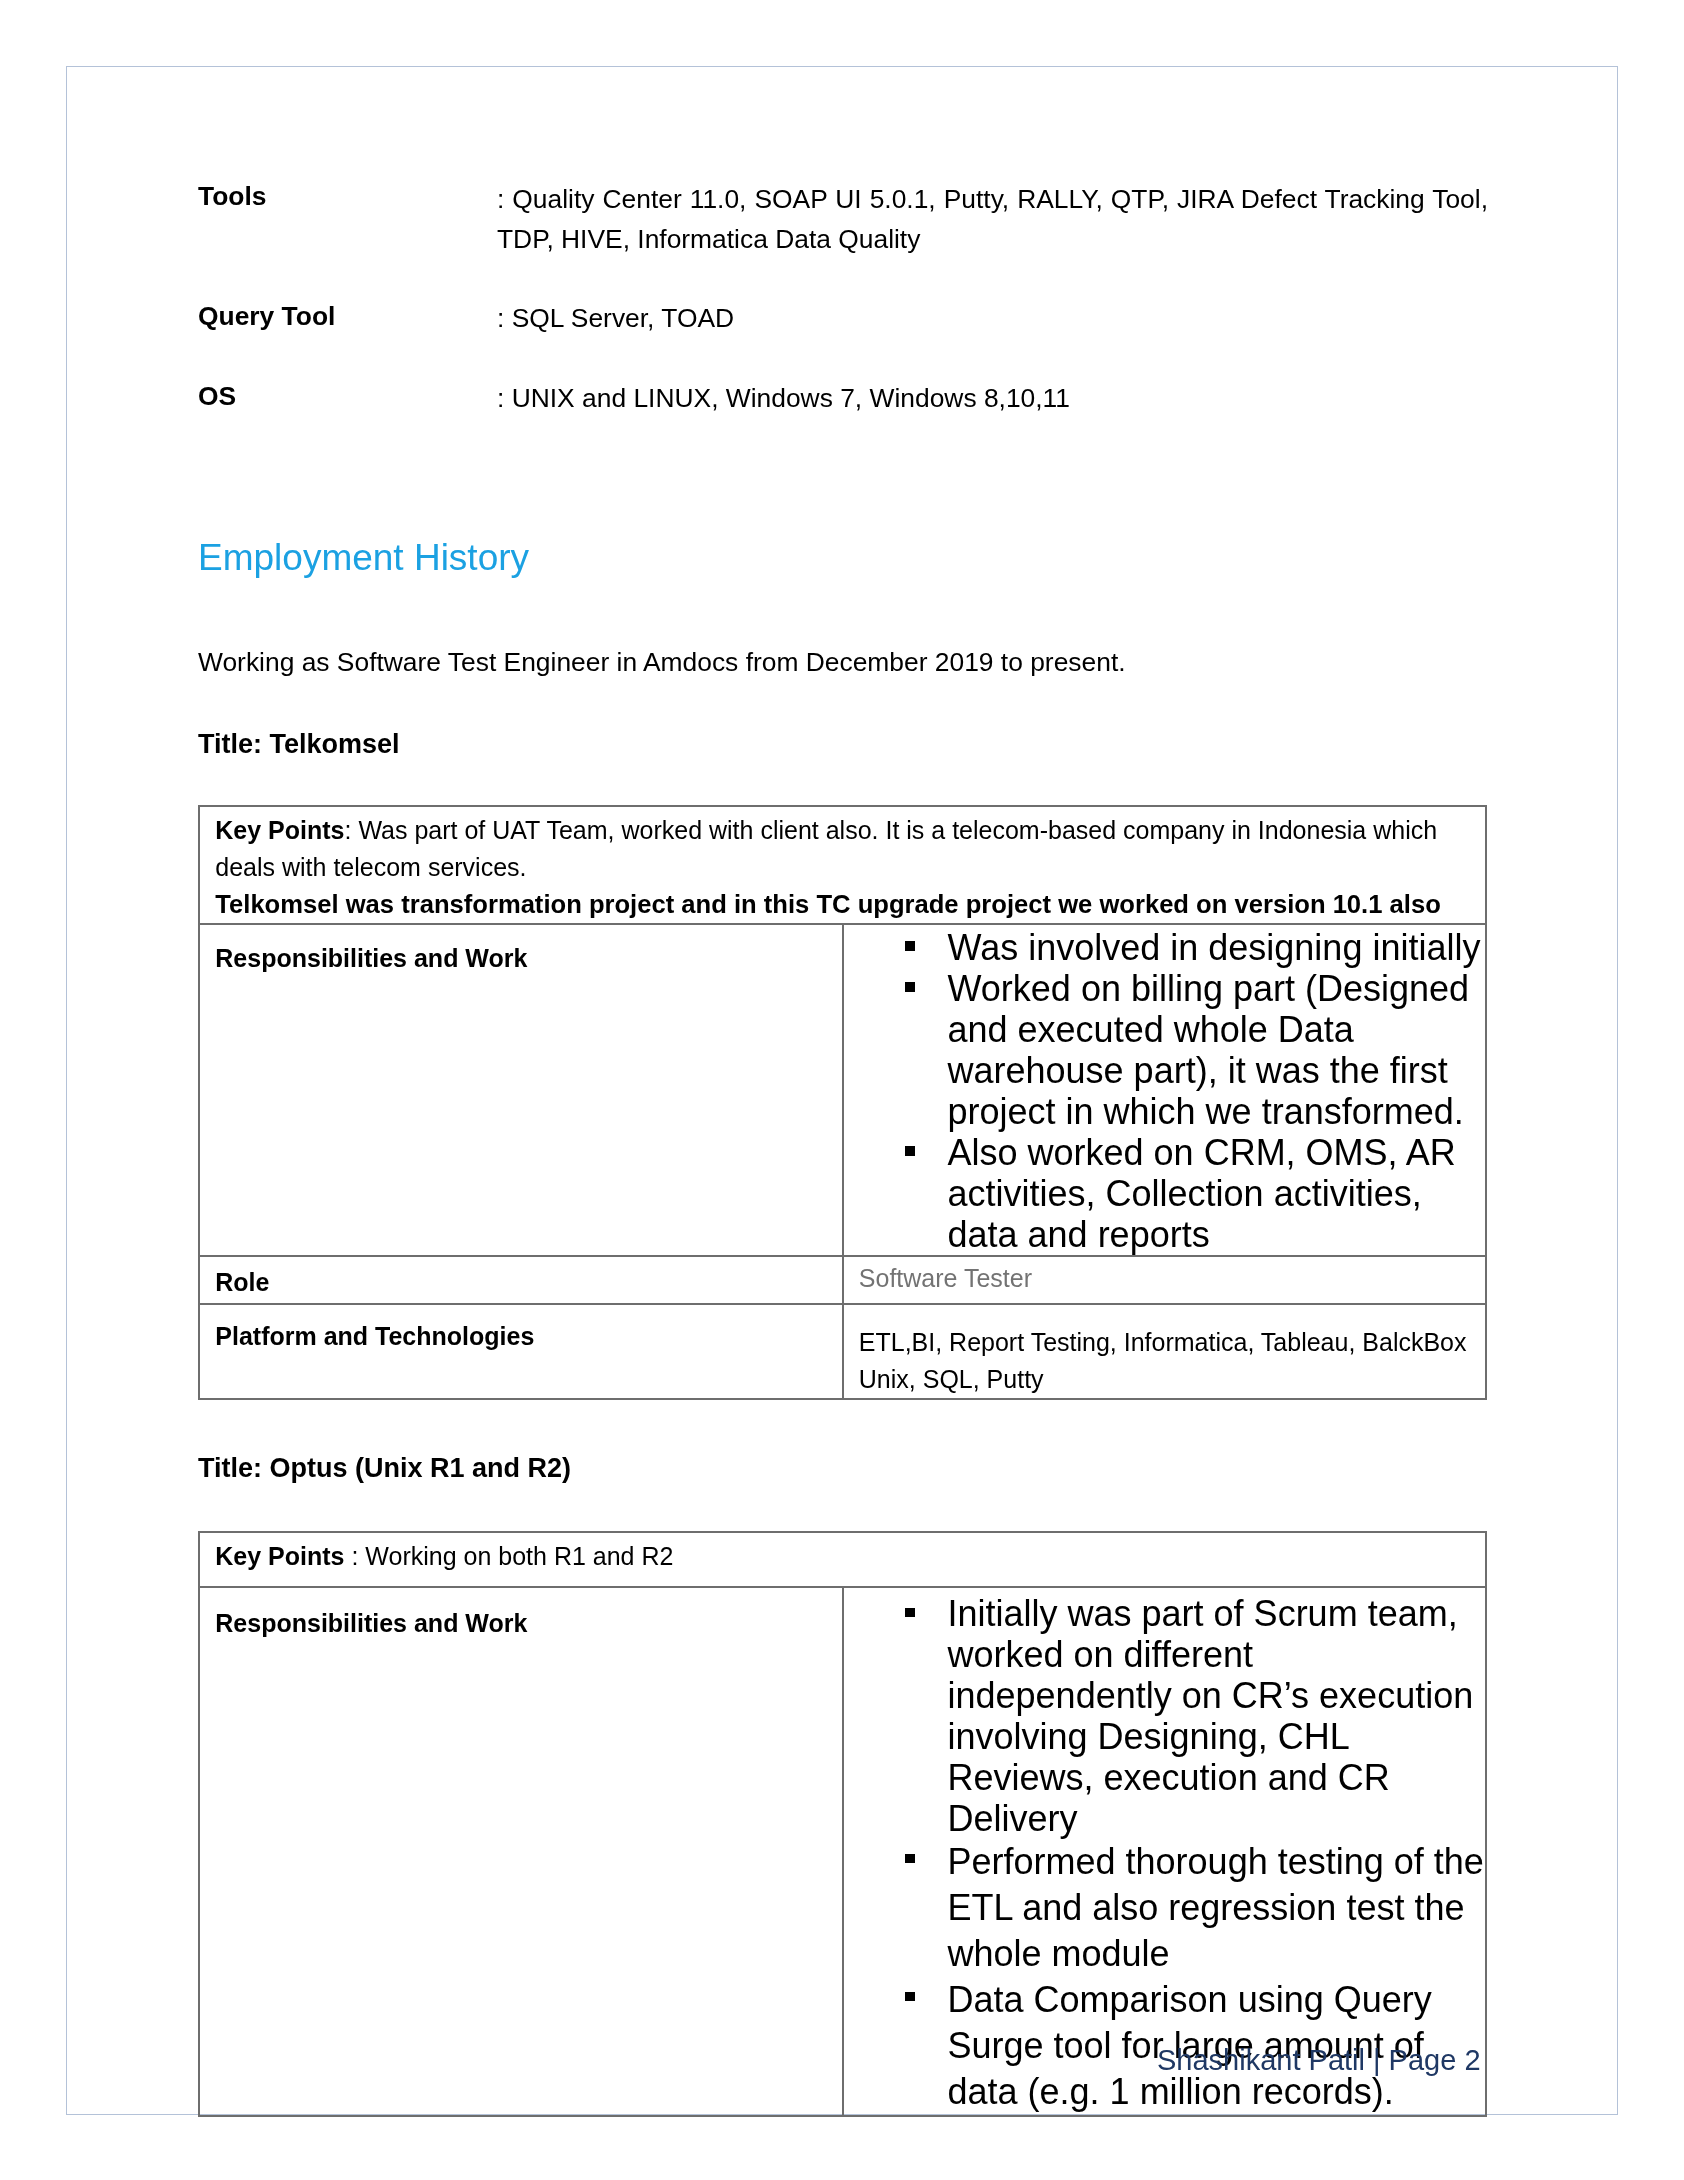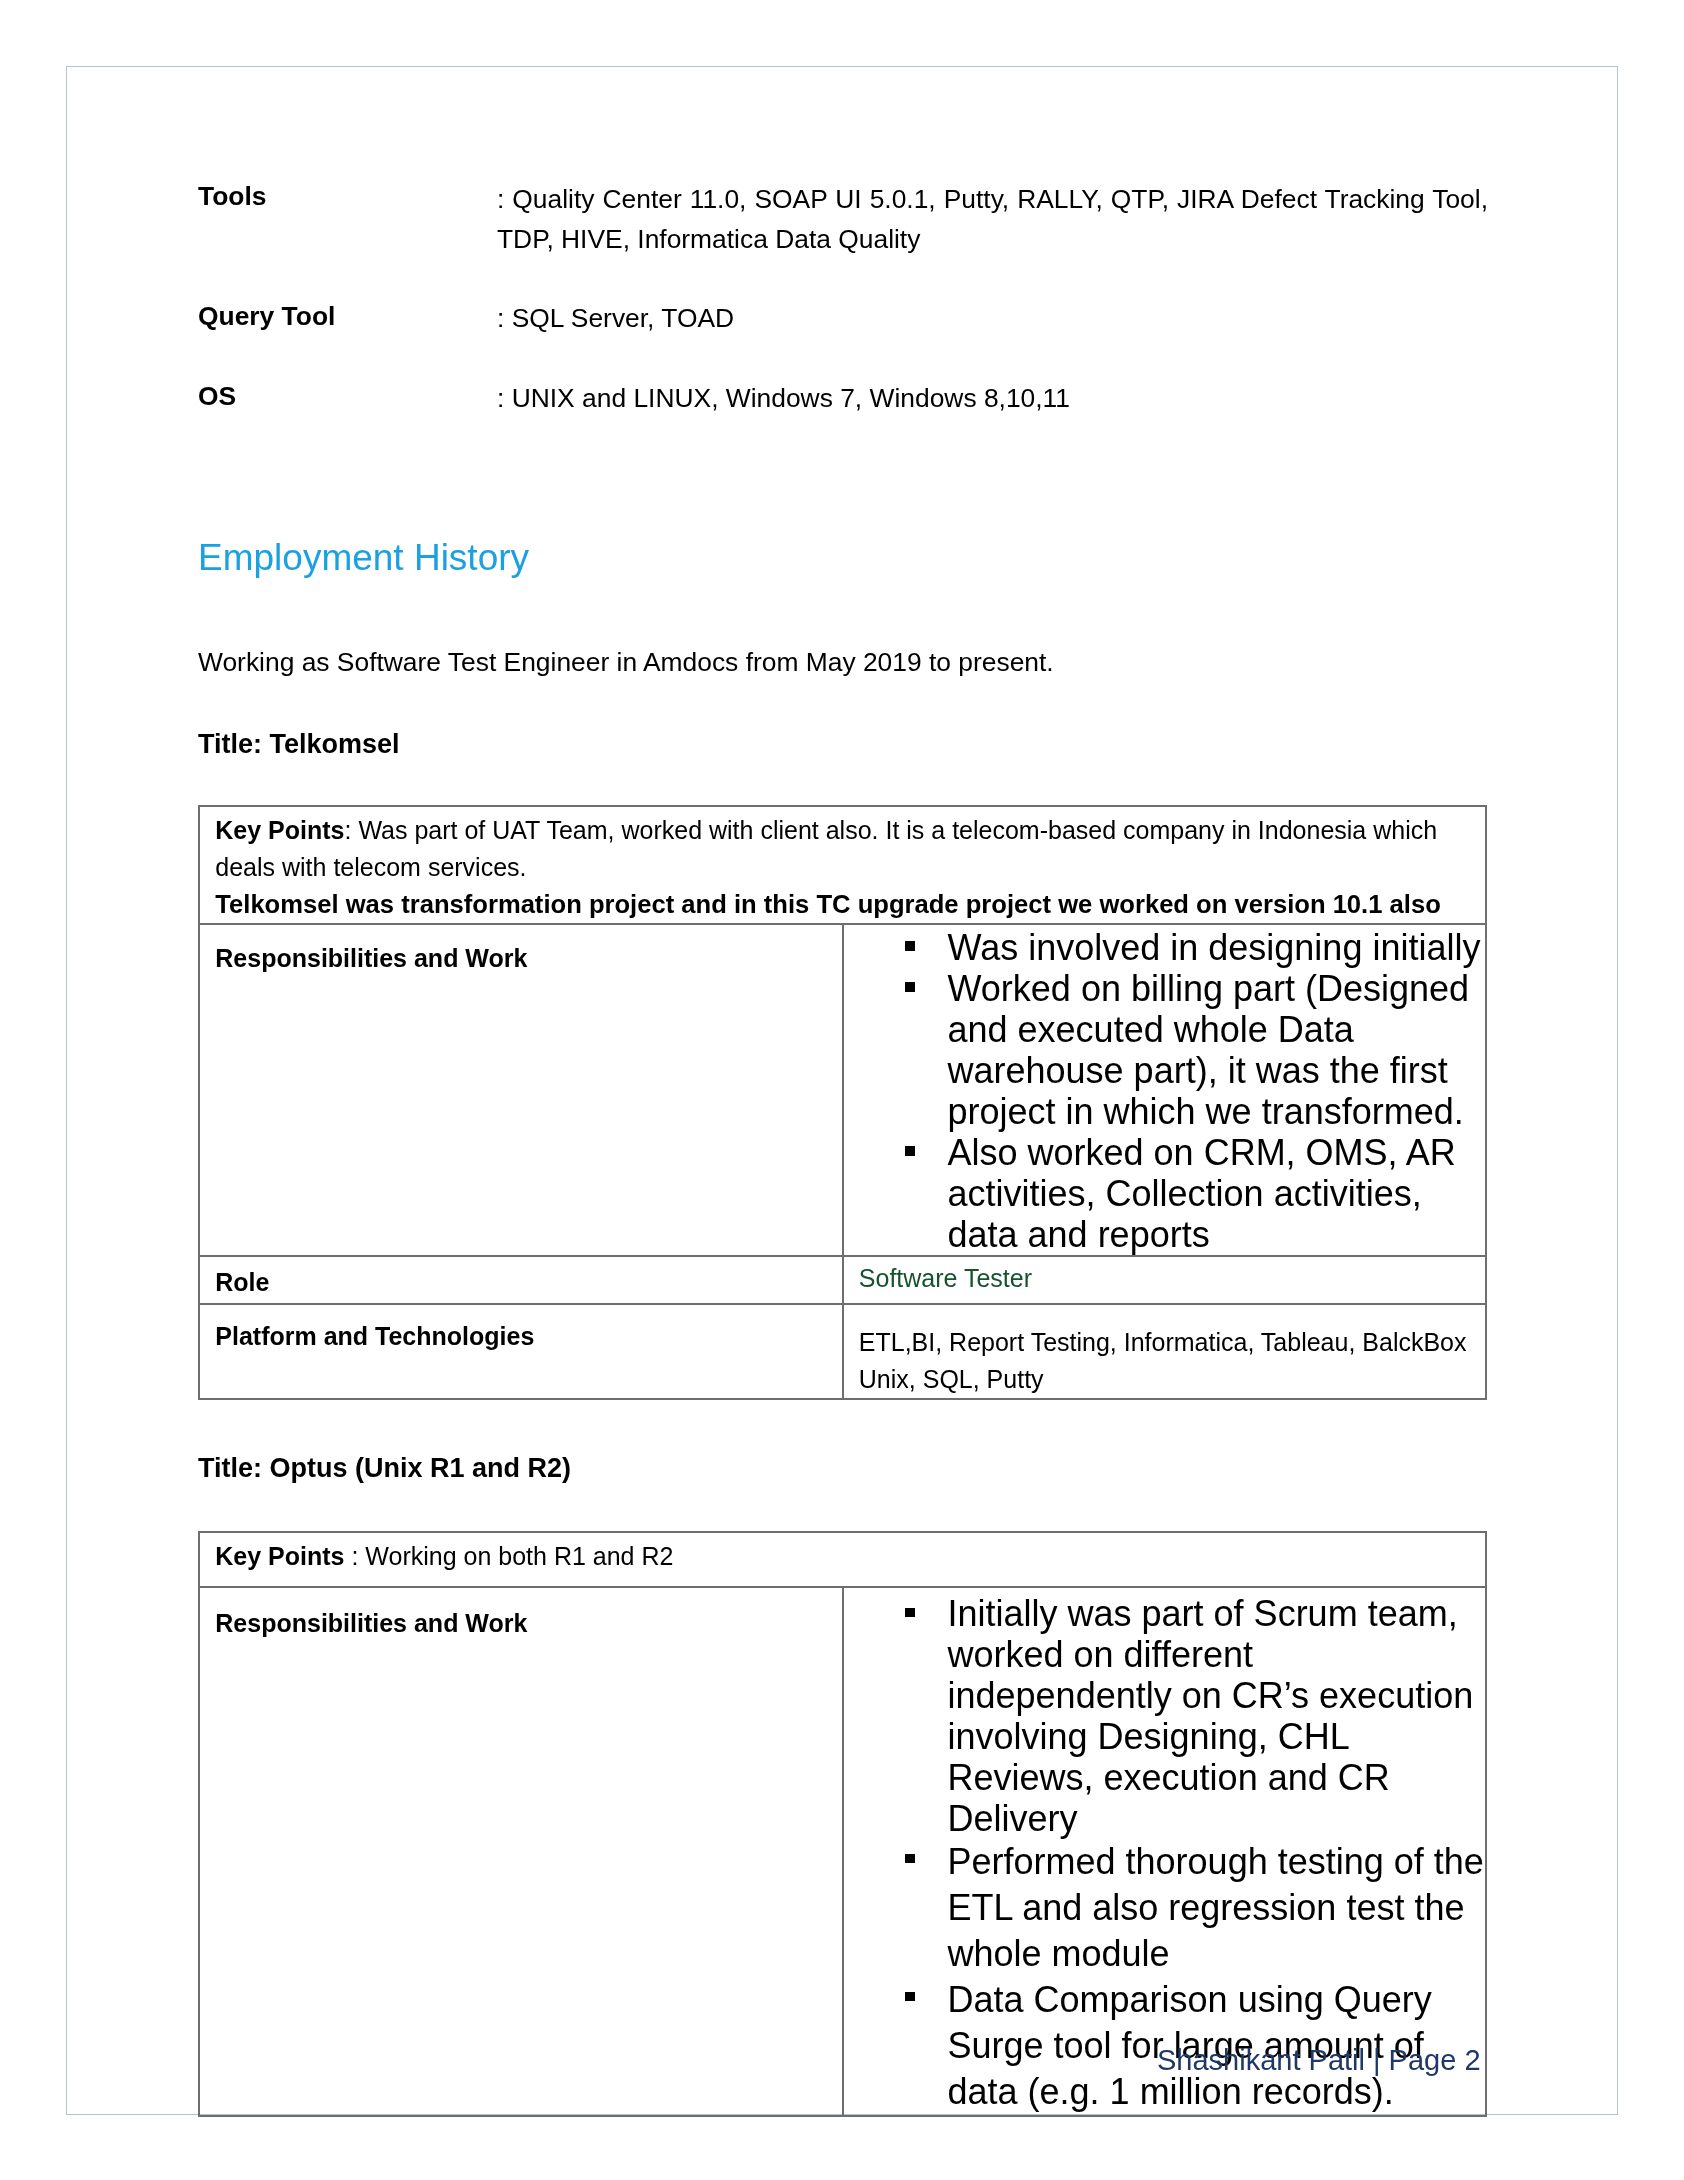--- a/index.html
+++ b/index.html
@@ -27,41 +27,41 @@
   }
   td.label { width: 293px; font-weight: bold; }
   .kp-strong { font-weight: bold; }
   ul.bullets { margin: 0; padding: 0 0 0 55px; list-style: none; }
   ul.bullets li {
     position: relative; font-size: 36px; line-height: 41px; padding-left: 49px;
   }
   ul.bullets li::before {
     content: ""; position: absolute; left: 6.8px; top: 14.5px; width: 9.4px; height: 9.4px; background: #000;
   }
-  .role-val { color: #14532d; font-size: 27px; }
+  .role-val { color: #737373; font-size: 27px; }
   .footer {
     position: absolute; left: 1157px; top: 2044px; font-size: 29px; color: #1f3864;
   }
 </style>
 </head>
 <body>
 
 <div class="frame"></div>
 
 <div class="abs skill-label" style="top:181px">Tools</div>
 <div class="abs skill-value" style="top:179px">: Quality Center 11.0, SOAP UI 5.0.1, Putty, RALLY, QTP, JIRA Defect Tracking Tool, TDP, HIVE, Informatica Data Quality</div>
 
 <div class="abs skill-label" style="top:301px">Query Tool</div>
 <div class="abs skill-value" style="top:298px">: SQL Server, TOAD</div>
 
 <div class="abs skill-label" style="top:381px">OS</div>
 <div class="abs skill-value" style="top:378px">: UNIX and LINUX, Windows 7, Windows 8,10,11</div>
 
 <div class="abs section-title">Employment History</div>
-<div class="abs intro">Working as Software Test Engineer in Amdocs from May 2019 to present.</div>
+<div class="abs intro">Working as Software Test Engineer in Amdocs from December 2019 to present.</div>
 
 <div class="abs job-title" style="top:729px">Title: Telkomsel</div>
 <table class="job" style="top:805px">
   <tbody>
       <tr style="height:114px">
     <td colspan="2" style="padding-top:5.1px">
       <span class="kp-strong">Key Points</span><span>: Was part of UAT Team, worked with client also. It is a telecom-based company in Indonesia which deals with telecom services.</span><br>
       <span class="kp-strong" style="font-size:25.6px">Telkomsel was transformation project and in this TC upgrade project we worked on version 10.1 also</span>
     </td>
   </tr>

